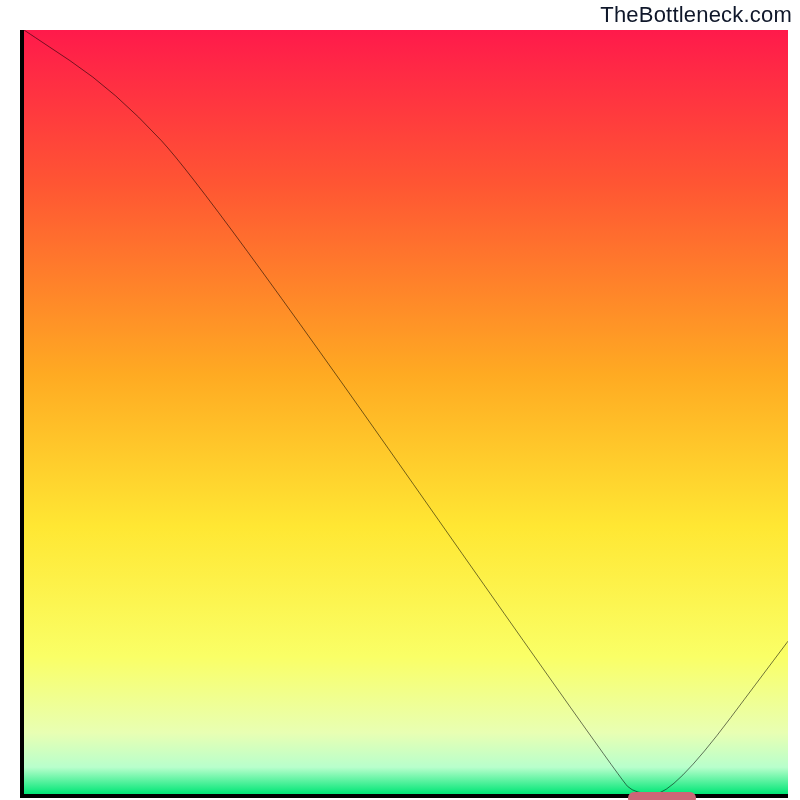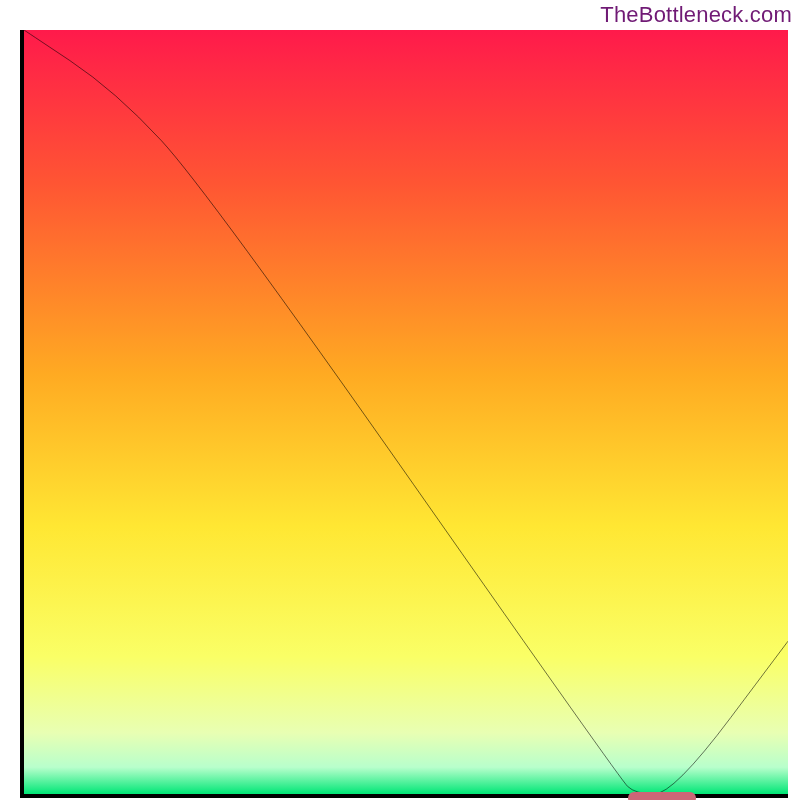--- a/index.html
+++ b/index.html
@@ -12,21 +12,21 @@
   }
   .root {
     position: relative;
     width: 800px;
     height: 800px;
   }
   .watermark {
     position: absolute;
     top: 2px;
     right: 8px;
-    color: #701a75;
+    color: #0f172a;
     font-size: 22px;
     font-weight: 500;
     letter-spacing: 0.2px;
   }
   .plot-frame {
     position: absolute;
     left: 20px;
     top: 30px;
     width: 768px;
     height: 768px;

